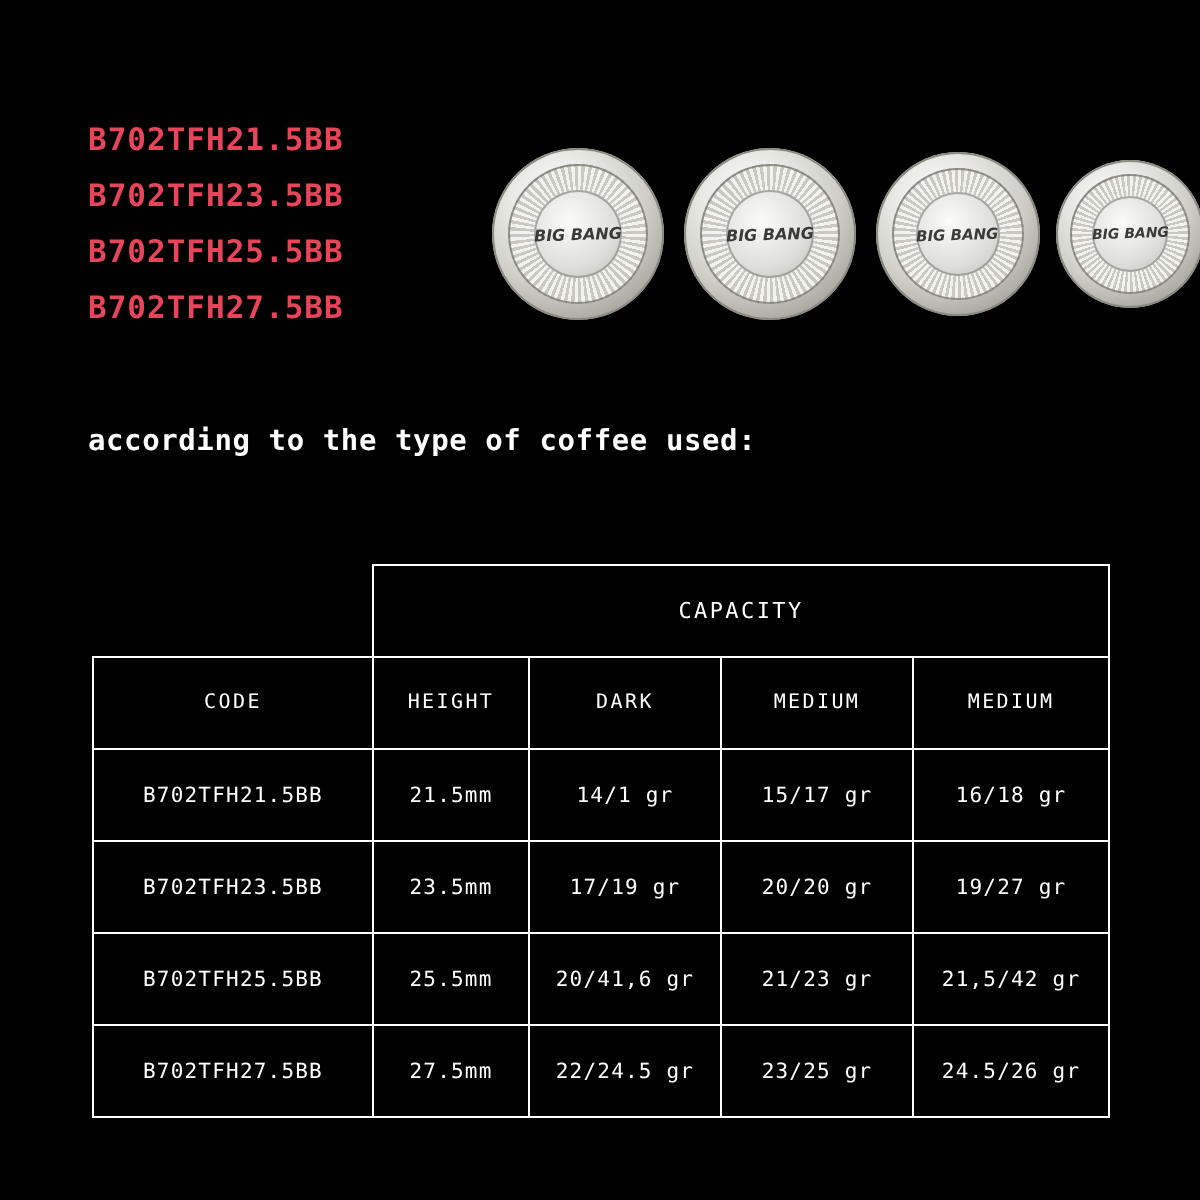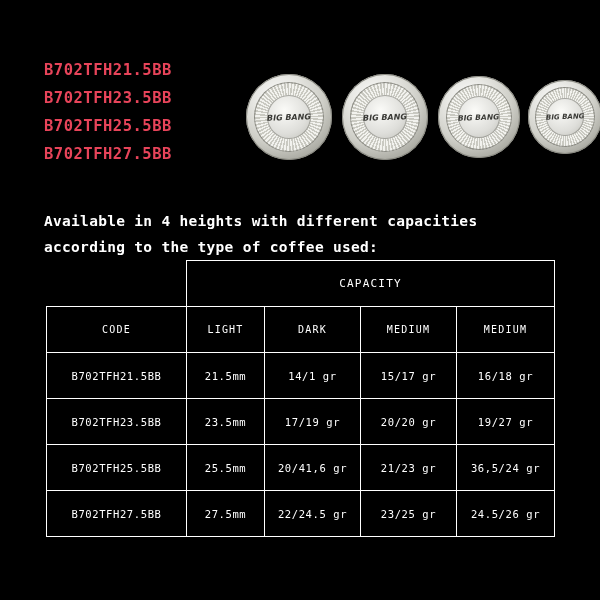--- a/index.html
+++ b/index.html
@@ -118,21 +118,21 @@
     font-size: 14.5px;
     line-height: 26px;
     letter-spacing: 0.3px;
     font-weight: bold;
   }
 
   
   .table-wrap {
     position: absolute;
     left: 46px;
-    top: 260px;
+    top: 282px;
     width: 508px;
   }
   table.spec {
     border-collapse: collapse;
     width: 508px;
     table-layout: fixed;
   }
   table.spec td, table.spec th {
     border: 1px solid #ffffff;
     text-align: center;
@@ -204,41 +204,40 @@
           <div class="core">
             <span class="brand">BIG BANG</span>
           </div>
         </div>
       </div>
     </div>
 
   </div>
 
   <div class="desc">
-    <div>Available in 4 heights with different capacities</div>
     <div>according to the type of coffee used:</div>
   </div>
 
   <div class="table-wrap">
     <table class="spec">
       <colgroup>
         <col class="col-code">
         <col class="col-height">
         <col class="col-dark">
         <col class="col-medium">
         <col class="col-light">
       </colgroup>
       <thead>
         <tr>
           <td class="blank"></td>
           <th class="group" colspan="4">CAPACITY</th>
         </tr>
         <tr>
           <th class="colhead">CODE</th>
-          <th class="colhead">LIGHT</th>
+          <th class="colhead">HEIGHT</th>
           <th class="colhead">DARK</th>
           <th class="colhead">MEDIUM</th>
           <th class="colhead">MEDIUM</th>
         </tr>
       </thead>
       <tbody>
         <tr>
           <td>B702TFH21.5BB</td>
           <td>21.5mm</td>
           <td>14/1 gr</td>
@@ -250,21 +249,21 @@
           <td>23.5mm</td>
           <td>17/19 gr</td>
           <td>20/20 gr</td>
           <td>19/27 gr</td>
         </tr>
         <tr>
           <td>B702TFH25.5BB</td>
           <td>25.5mm</td>
           <td>20/41,6 gr</td>
           <td>21/23 gr</td>
-          <td>36,5/24 gr</td>
+          <td>21,5/42 gr</td>
         </tr>
         <tr>
           <td>B702TFH27.5BB</td>
           <td>27.5mm</td>
           <td>22/24.5 gr</td>
           <td>23/25 gr</td>
           <td>24.5/26 gr</td>
         </tr>
       </tbody>
     </table>

